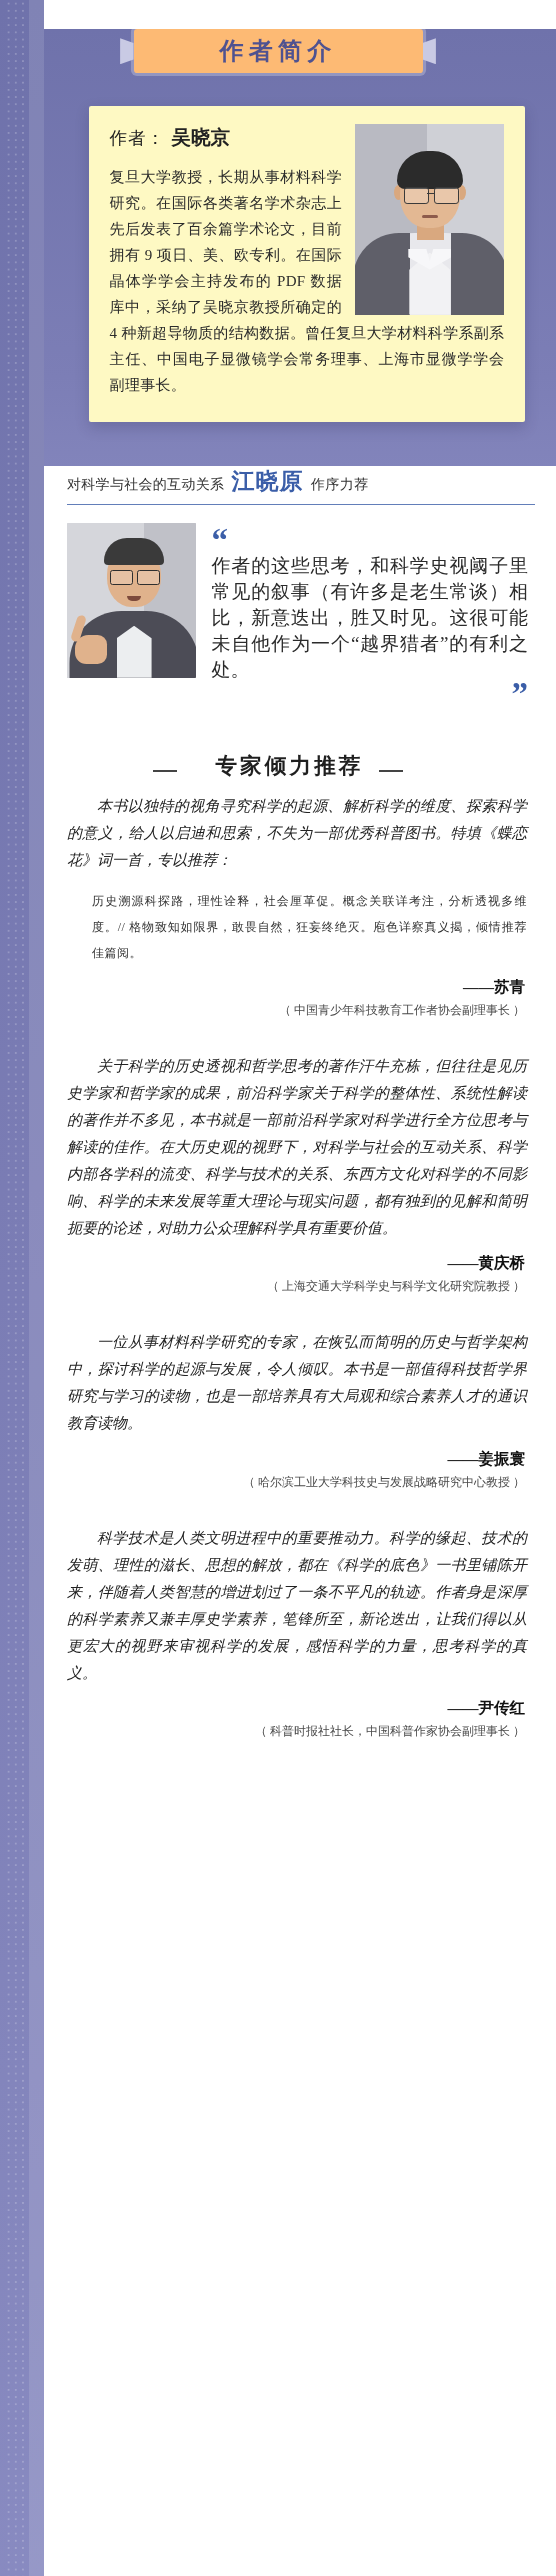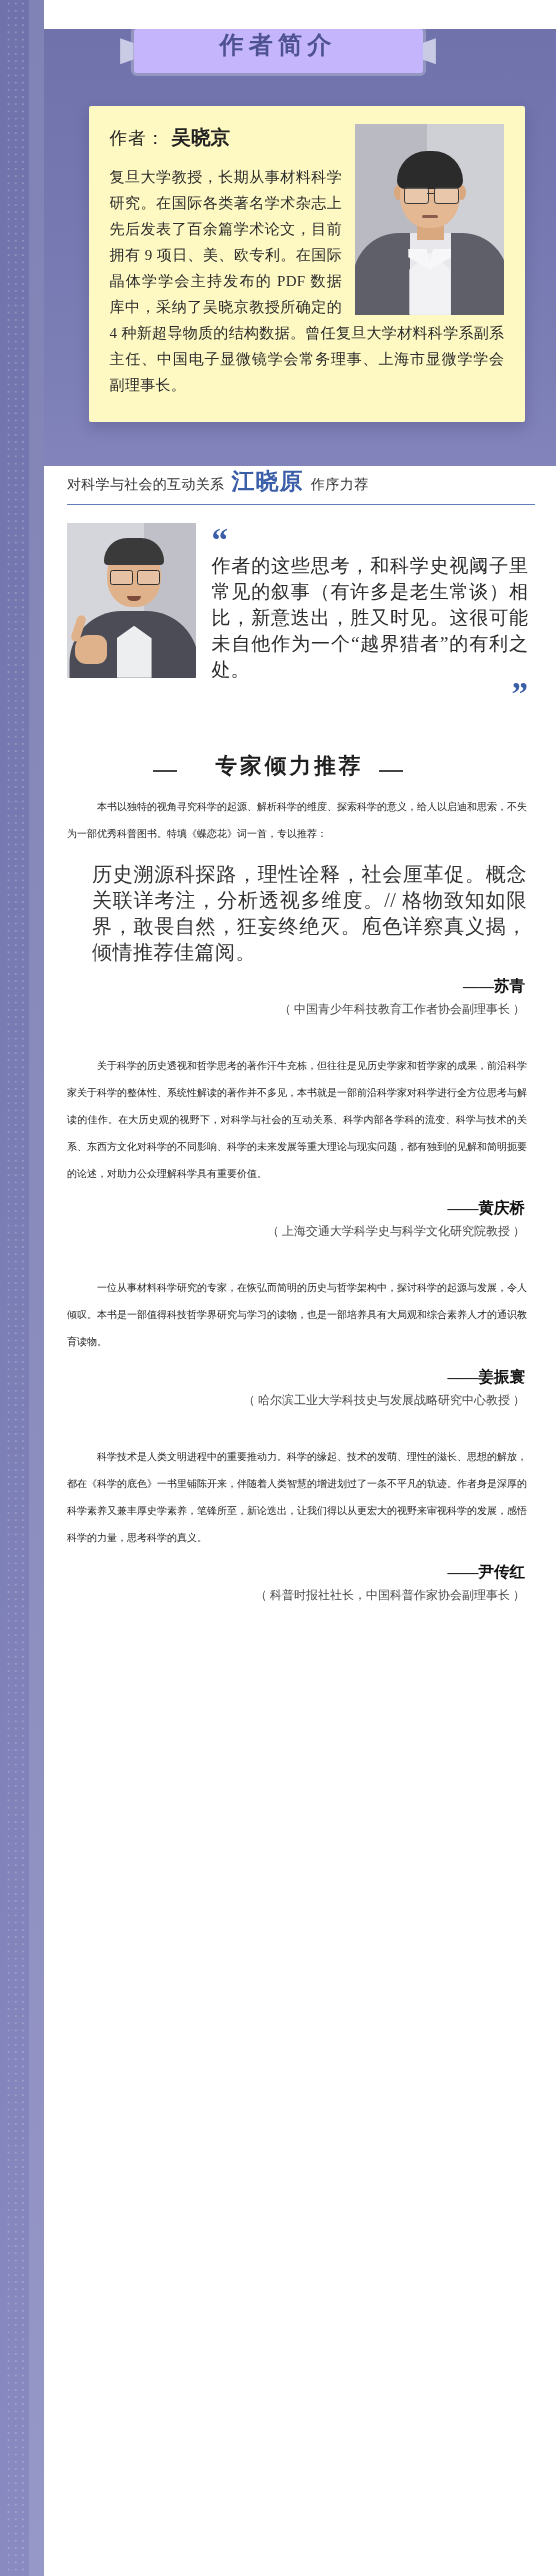--- a/index.html
+++ b/index.html
@@ -61,24 +61,25 @@
     right: 0;
     top: 0;
     height: 634px;
     background: linear-gradient(180deg,#6f72ab 0%, #7c7eb6 55%, #8f91c6 100%);
   }
   .title-banner {
     position: relative;
     margin: 29px auto 0 auto;
     width: 289px;
     height: 44px;
-    background: #c4b5fd;
+    background: #fdba74;
     border-radius: 3.1px;
     box-shadow: 0 0 0 3.1px rgba(255,255,255,0.25);
     display: flex;
+    align-items: center;
     justify-content: center;
   }
   .title-banner .tb-text {
     font-size: 24px;
     letter-spacing: 5.2px;
     font-weight: bold;
     color: #4f5290;
     font-family: "Liberation Serif", serif;
   }
   .title-banner::before,
@@ -264,29 +265,30 @@
   .sec-title .dash {
     display: inline-block;
     width: 24px;
     height: 0;
     border-top: 2.1px double #444;
     vertical-align: middle;
   }
 
   .para {
     margin: 13.4px 29px 0 67px;
-    font-size: 10px;
+    font-size: 15px;
     line-height: 27px;
     text-align: justify;
     text-indent: 30px;
     color: #222;
+    font-style: italic;
   }
   .poem {
     margin: 13.4px 29px 0 92px;
-    font-size: 20px;
+    font-size: 12px;
     line-height: 26px;
     text-align: justify;
     color: #333;
     letter-spacing: 0.5px;
   }
   .signature {
     margin: 11.3px 31px 0 67px;
     text-align: right;
     font-size: 15.5px;
     font-weight: bold;

